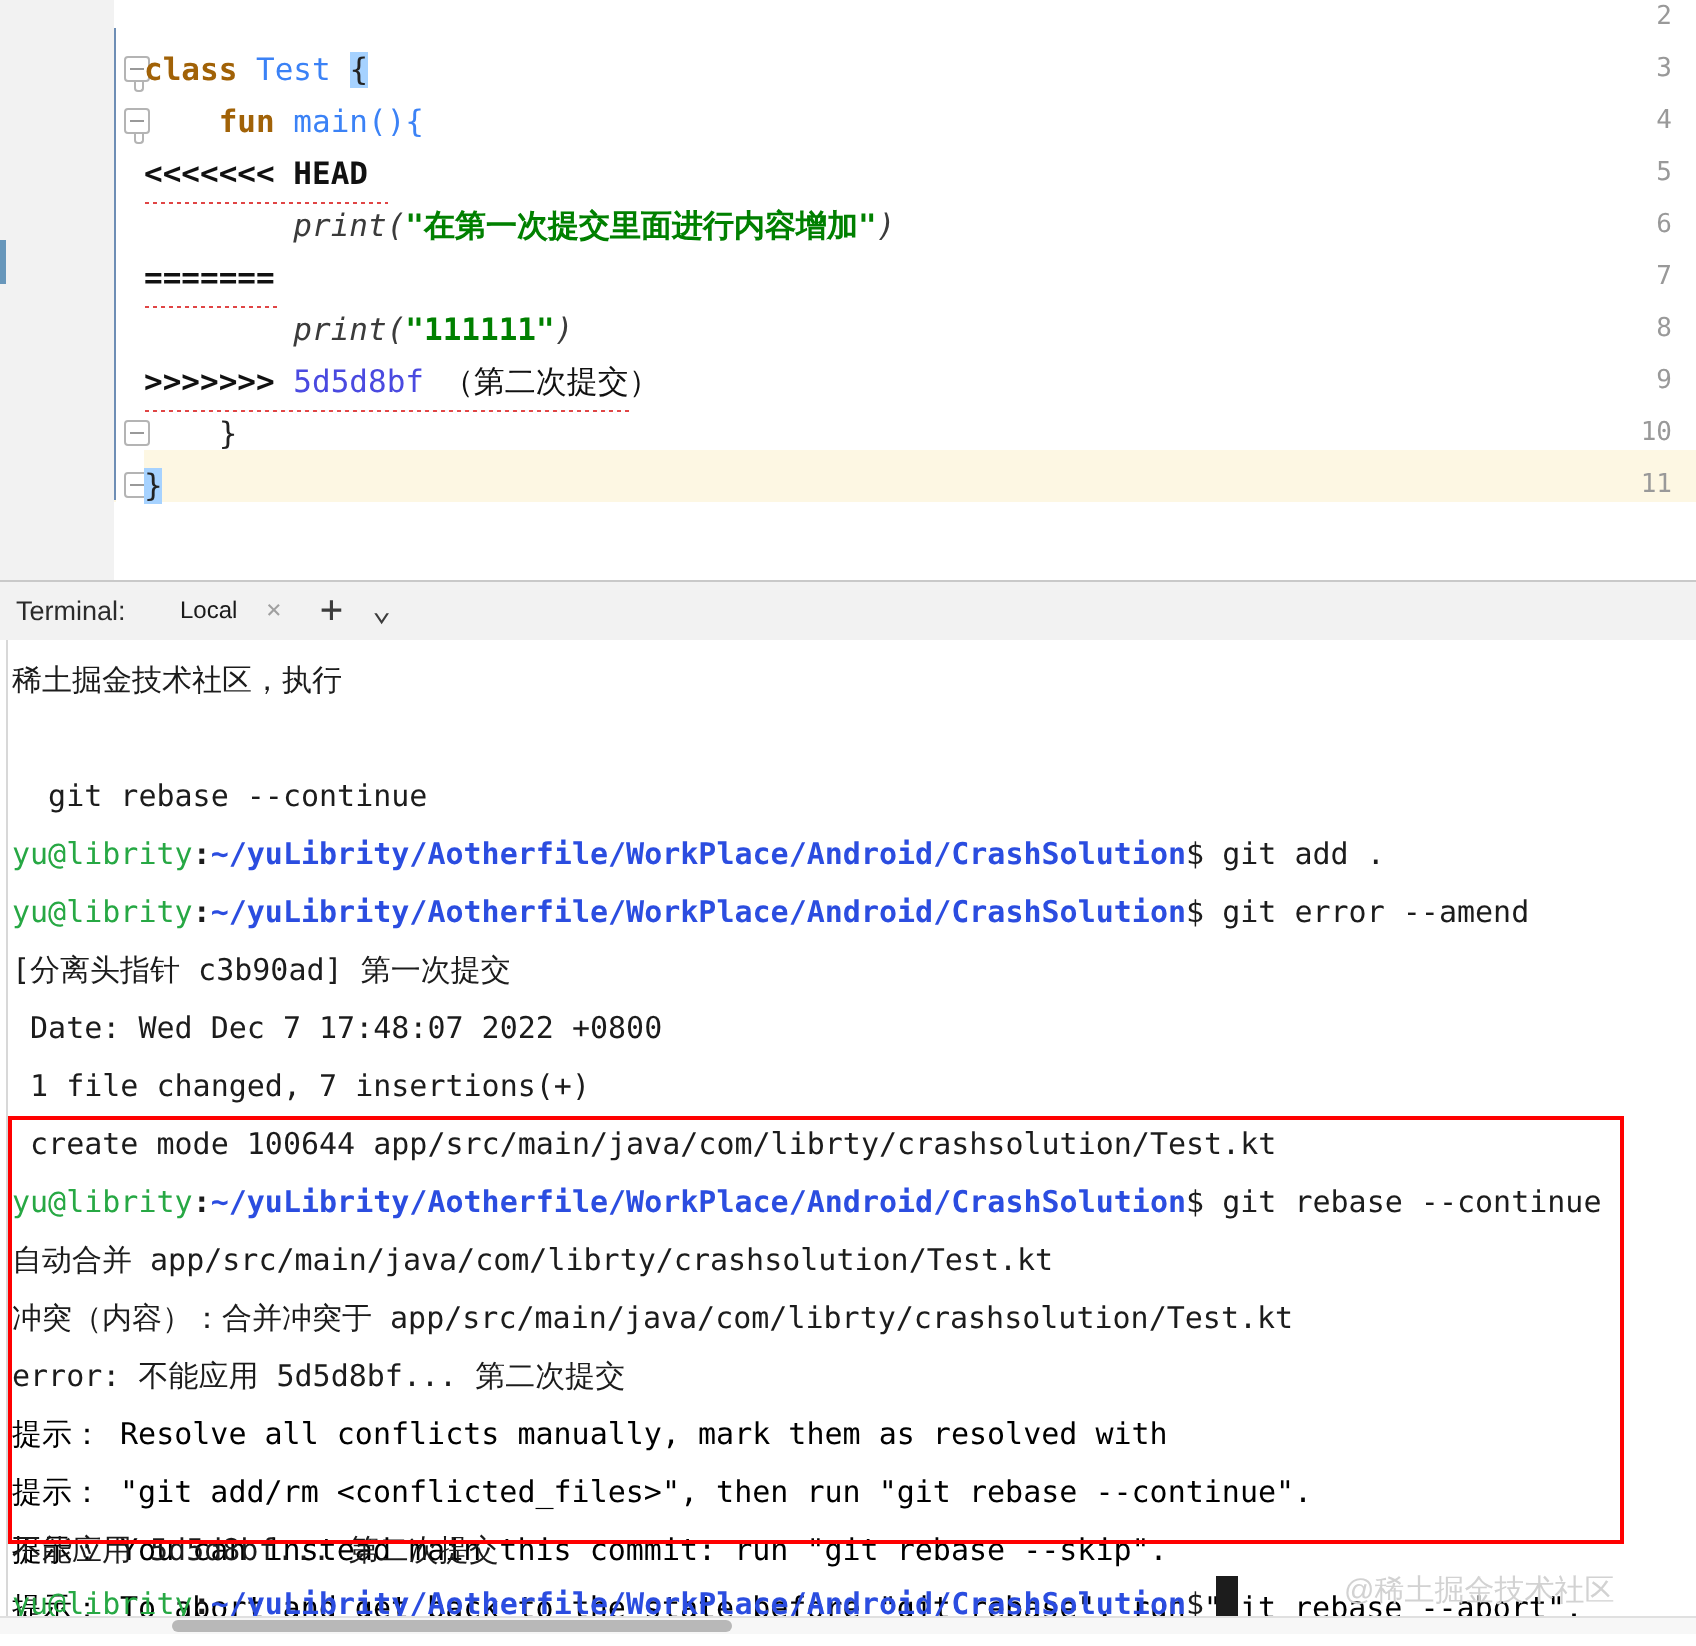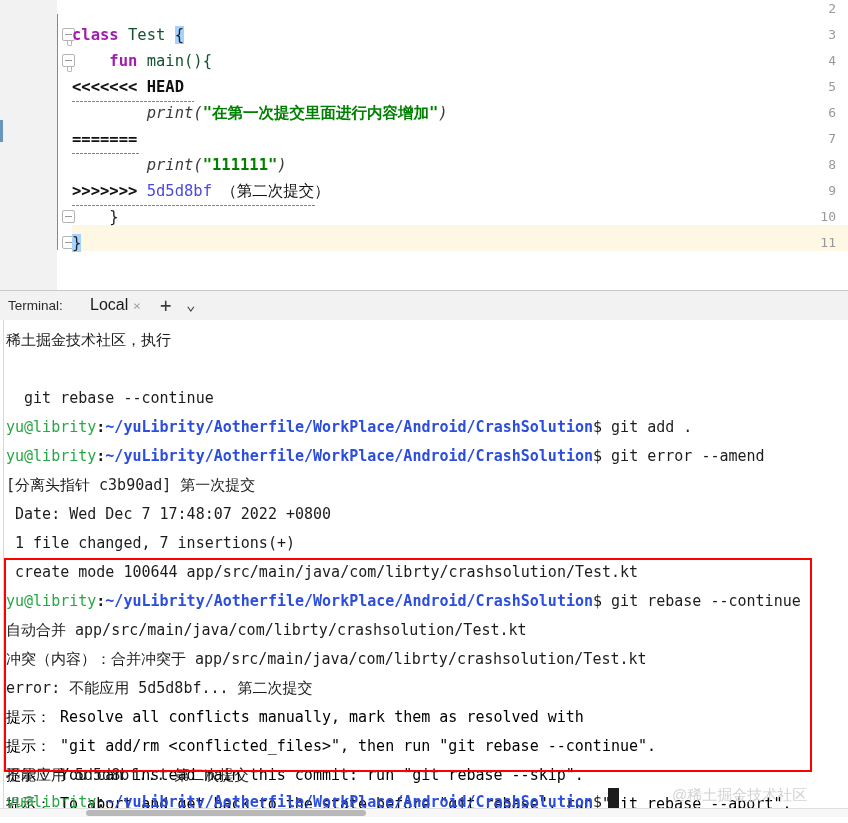--- a/index.html
+++ b/index.html
@@ -67,23 +67,23 @@
     height: 26px; line-height: 26px;
     white-space: pre;
     font-family: "DejaVu Sans Mono", monospace;
     font-size: 15.5px;
     color: #222222;
   }
   .hl-line {
     position: absolute; left: 0; width: 848px; height: 26px;
     background: #fdf7e3;
   }
-  .kw { color: #a21caf; font-weight: bold; }
+  .kw { color: #a16207; font-weight: bold; }
   .fn-italic { color: #3b3b3b; font-style: italic; }
-  .typ { color: #14532d; }
+  .typ { color: #3b82f6; }
   .str { color: #008000; font-weight: bold; }
   .num { color: #4a4ae0; }
   .sel { background: #a6d2ff; }
   .conflict { color: #111111; font-weight: bold; }
   .squiggle-wave {
     position: absolute; height: 3px;
     background:
       radial-gradient(circle at 1.5px 3px, #e04545 1.1px, transparent 1.2px) 0 0/4px 4px repeat-x;
   }
 
@@ -98,21 +98,21 @@
     border-bottom: 4px solid #22c55e;
   }
   #term-label {
     position: absolute; left: 8px; top: 0; line-height: 29px;
     font-family: "Liberation Sans", sans-serif;
     font-size: 13.5px; color: #2b2b2b;
   }
   #tab-local {
     position: absolute; left: 86px; top: 0; height: 29px; line-height: 28px;
     font-family: "Liberation Sans", sans-serif;
-    font-size: 16px; color: #1a1a1a;
+    font-size: 12px; color: #1a1a1a;
     border-bottom: 2px solid #3b79c4;
     padding: 0 4px;
   }
   #tab-close {
     position: absolute; left: 133px; top: 0; line-height: 29px;
     font-size: 13px; color: #a0a0a0;
   }
   #tab-add {
     position: absolute; left: 160px; top: 0; line-height: 28px;
     font-size: 19px; color: #3c3c3c;

